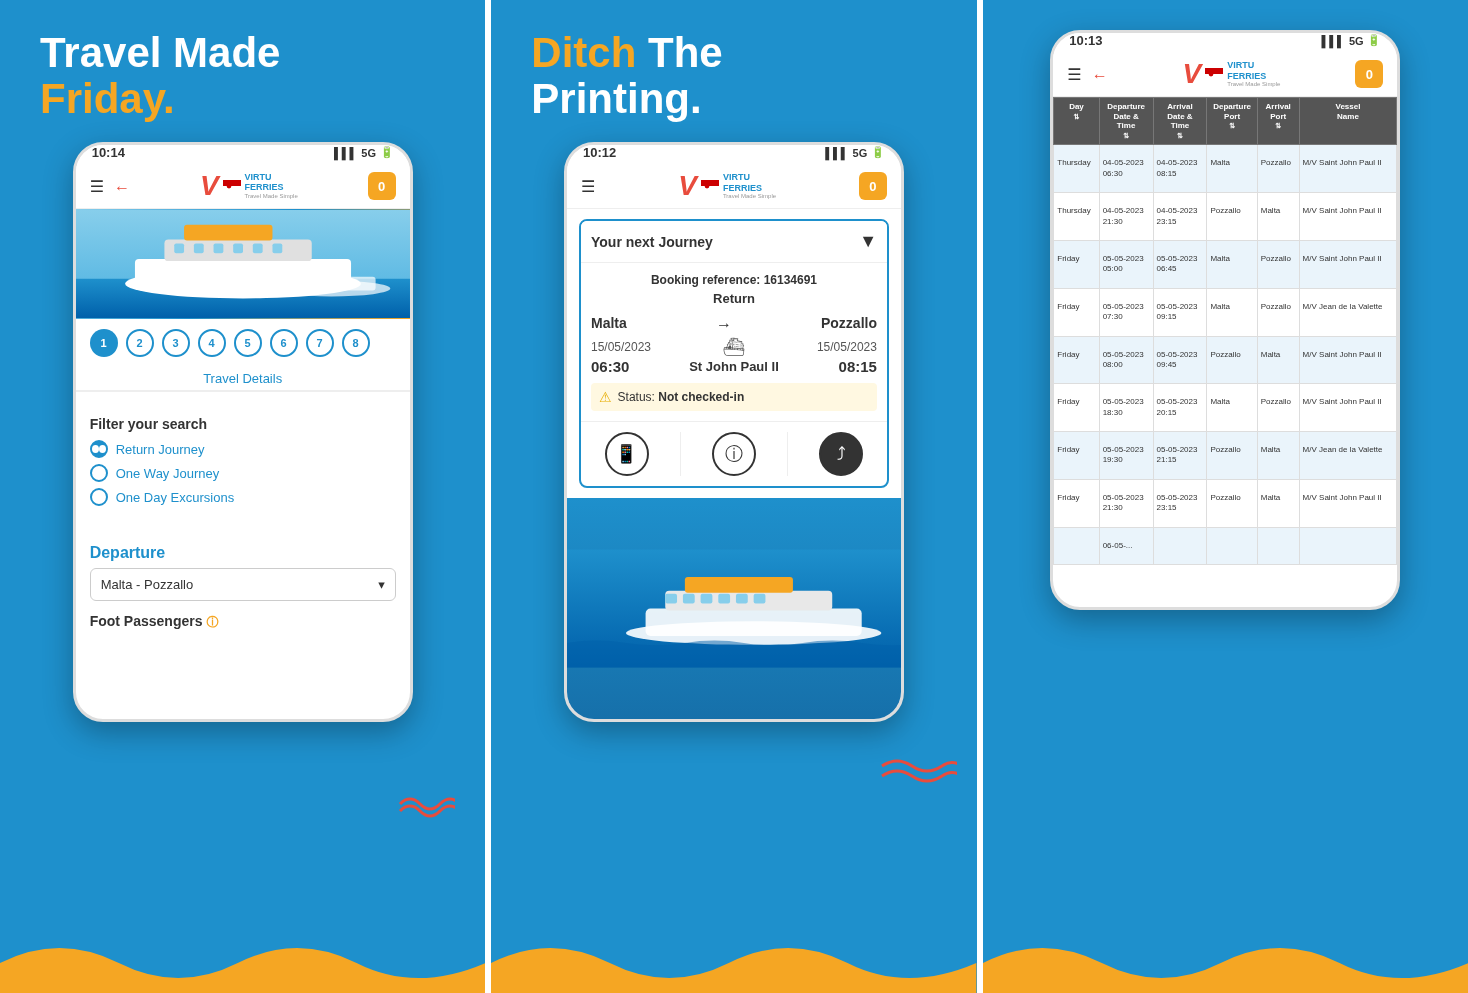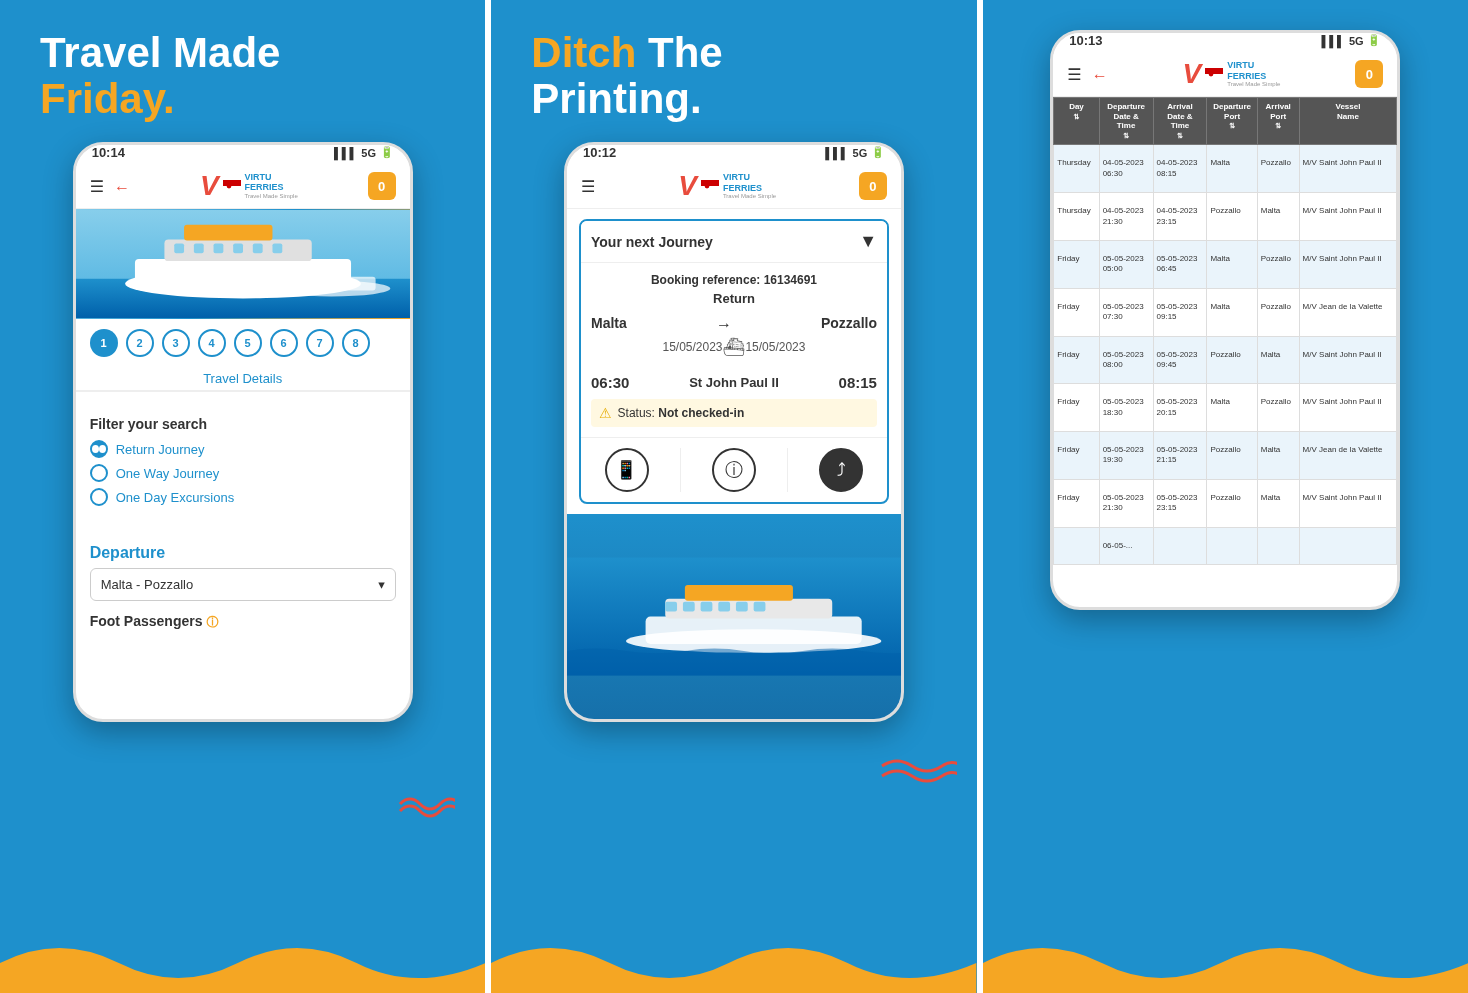--- a/index.html
+++ b/index.html
@@ -194,22 +194,22 @@
     .return-tag { text-align: center; font-size: 13px; color: #333; font-weight: 600; margin-bottom: 8px; }
 
     .route-row {
       display: flex; align-items: center; justify-content: space-between;
       margin-bottom: 4px;
     }
     .route-place { font-size: 14px; font-weight: 700; color: #333; }
     .arrow-right { color: #333; font-size: 16px; }
 
     .date-row {
-      display: flex; align-items: center; justify-content: center;
-      font-size: 12px; color: #555; margin-bottom: 16px;
+      display: flex; align-items: center; justify-content: space-between;
+      font-size: 12px; color: #555; margin-bottom: 0;
     }
     .ferry-icon-sm { font-size: 18px; }
 
     .time-row {
       display: flex; align-items: center; justify-content: space-between;
       margin-bottom: 8px;
     }
     .time-val { font-size: 15px; font-weight: 700; color: #333; }
     .vessel-name { font-size: 13px; font-weight: 700; color: #333; }
 

